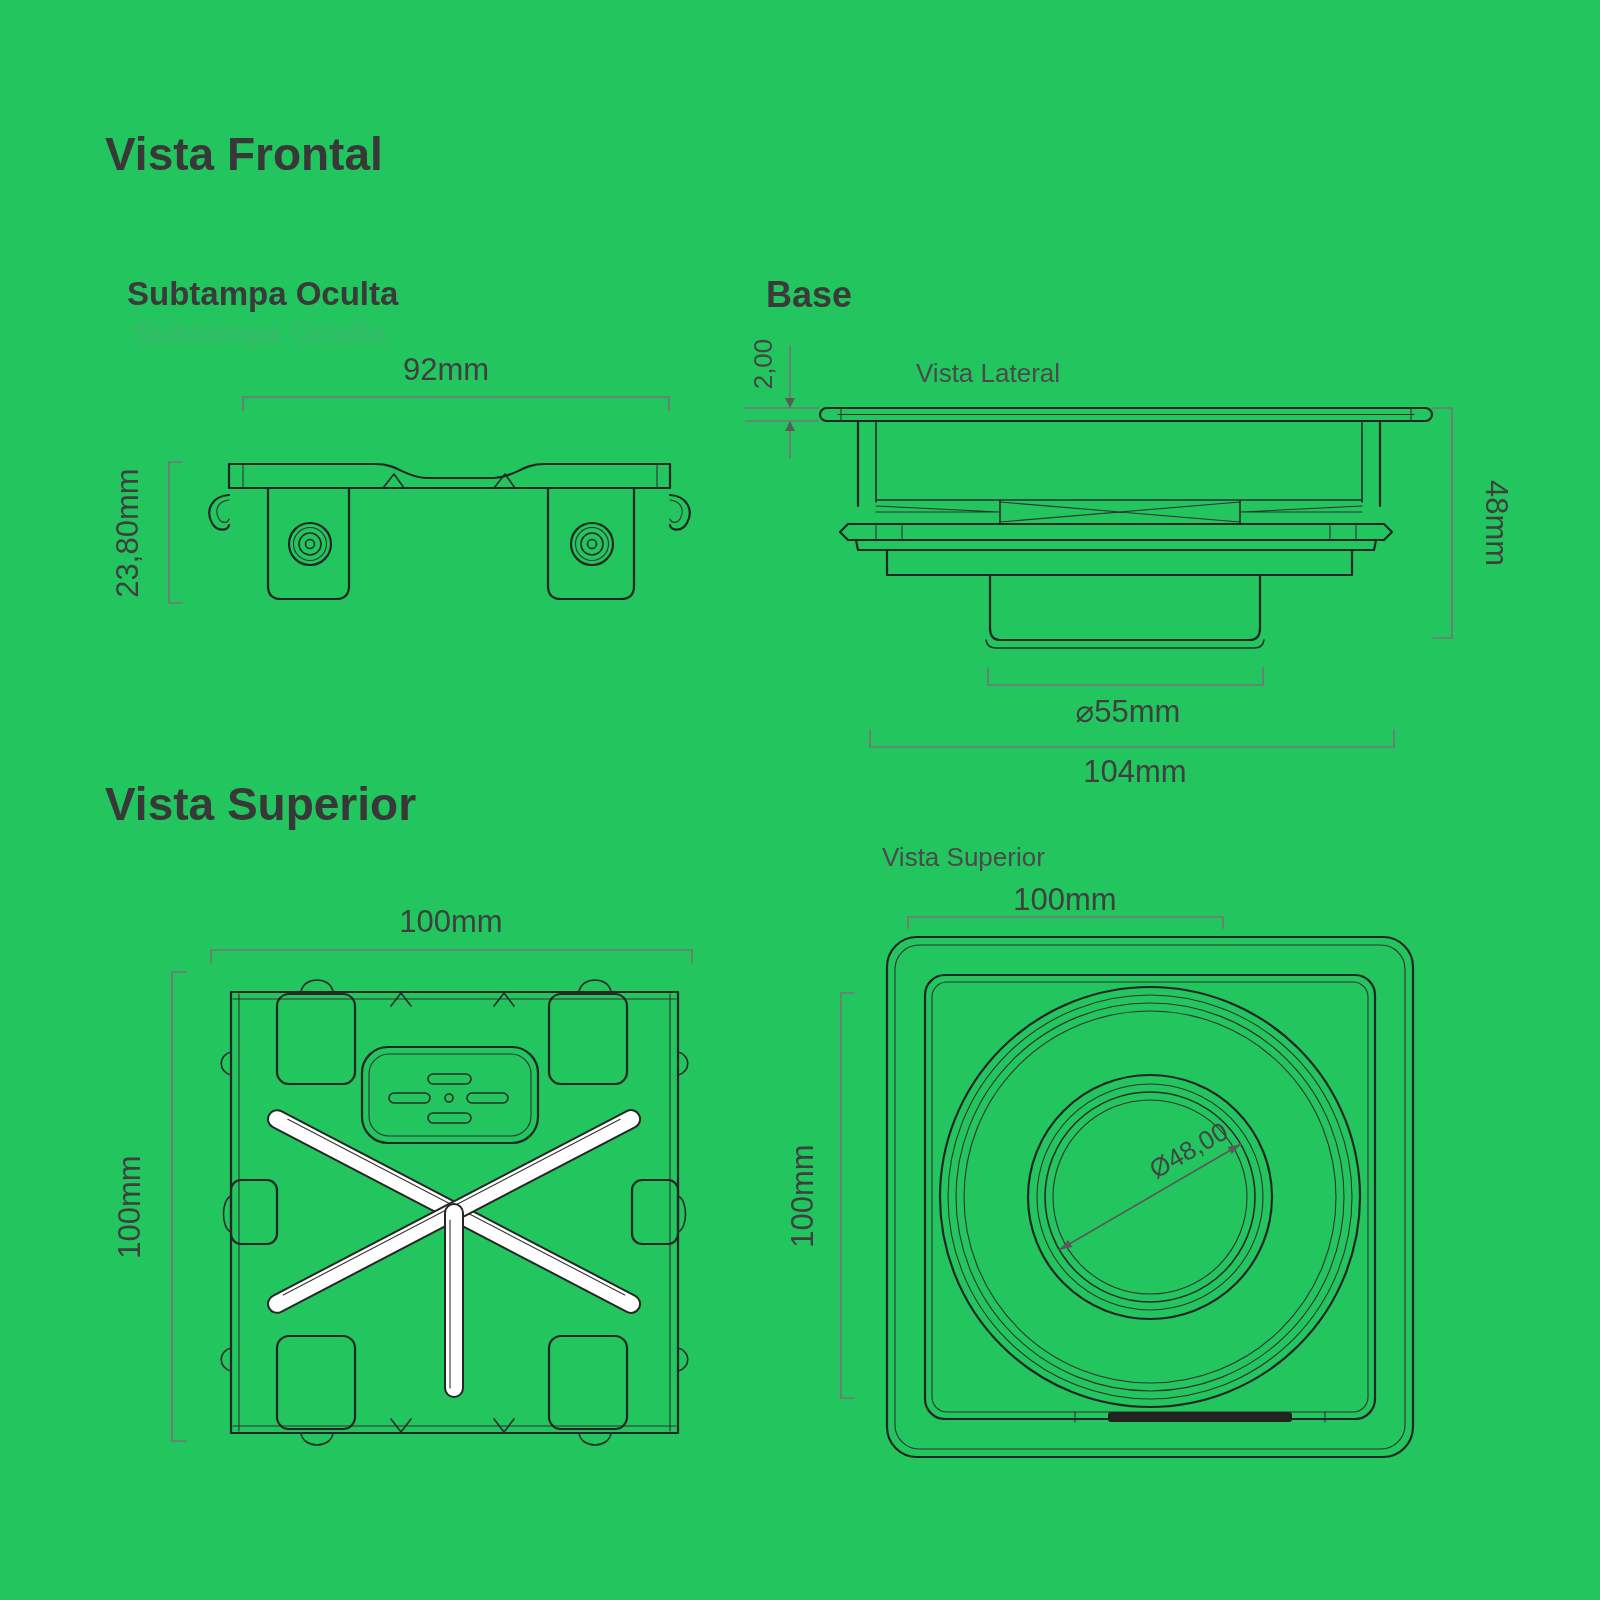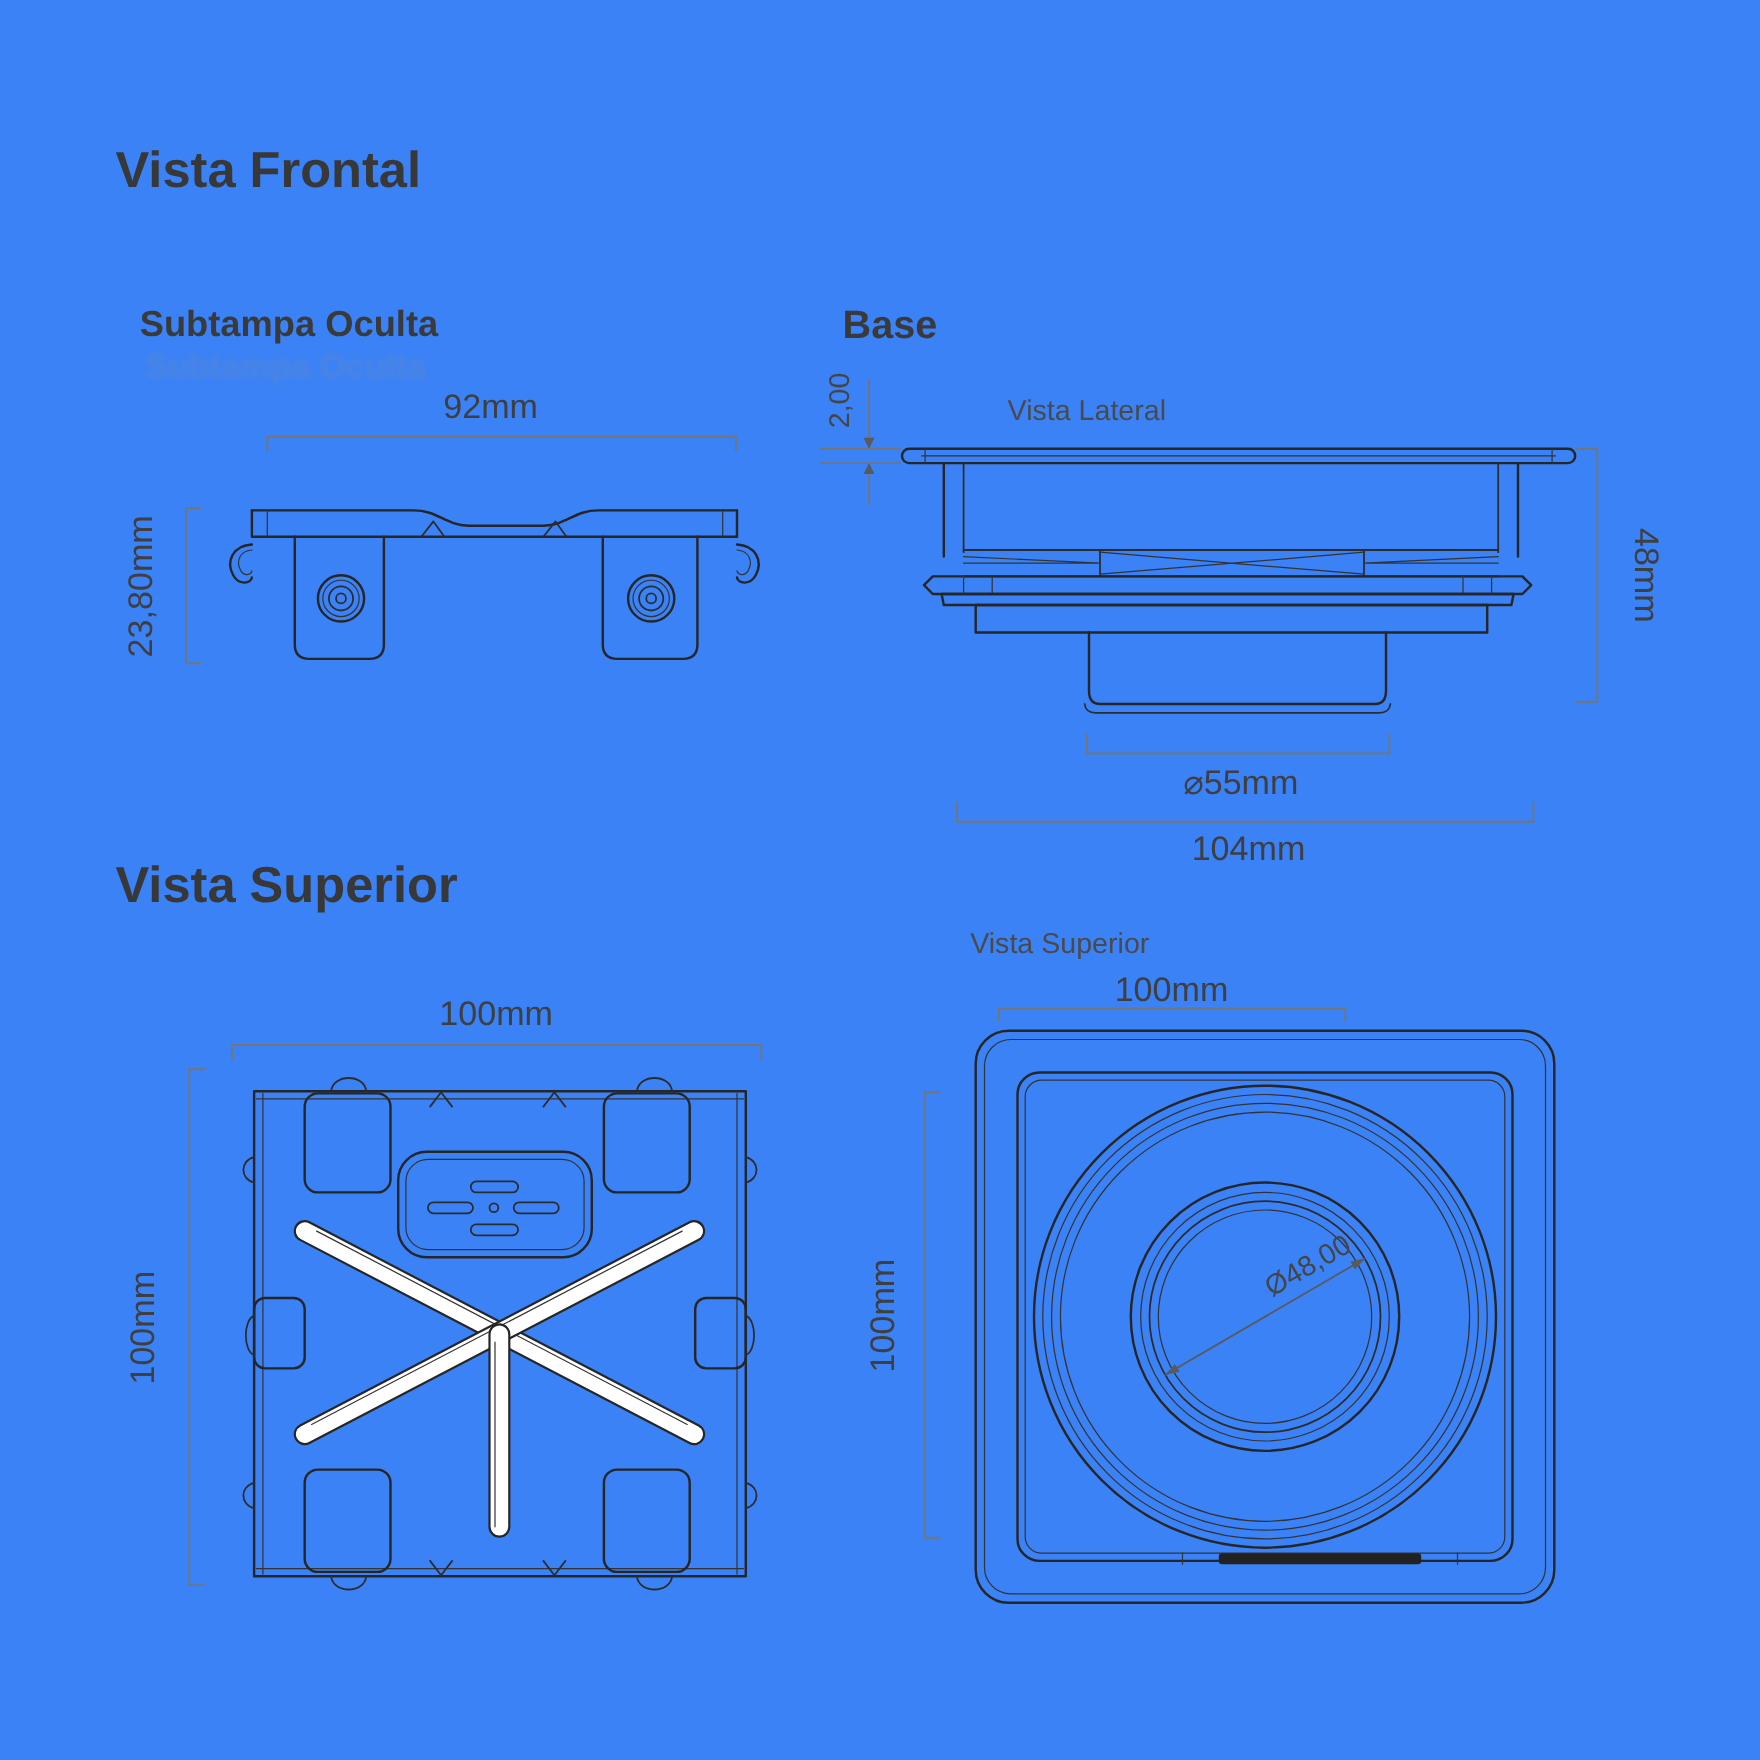--- a/index.html
+++ b/index.html
@@ -1,16 +1,16 @@
 <!DOCTYPE html>
 <html><head>
 <meta charset="utf-8">
 <style>
   html,body{margin:0;padding:0;background:#ffffff;}
-  #stage{position:relative;width:1600px;height:1600px;background:#3b82f6;overflow:hidden;
+  #stage{position:relative;width:1600px;height:1600px;background:#22c55e;overflow:hidden;
          font-family:"Liberation Sans", sans-serif;}
   svg text{fill:#3c3c3c;font-family:"Liberation Sans","DejaVu Sans",sans-serif;}
   .title   {font-size:46px;font-weight:bold;fill:#383838;}
   .subtitle{font-size:33px;font-weight:bold;fill:#3a3a3a;}
   .h2      {font-size:36px;font-weight:bold;fill:#3a3a3a;}
   .label   {font-size:26px;fill:#4a4a4a;}
   .dimtext {font-size:31px;fill:#3f3f3f;}
   .dimtext-sm{font-size:26px;fill:#454545;}
   .ghost   {font-size:31px;font-weight:bold;fill:#8d8d8d;opacity:.22;}
   .ink      {stroke:#262626;stroke-width:2.2;fill:none;stroke-linecap:round;stroke-linejoin:round;}

